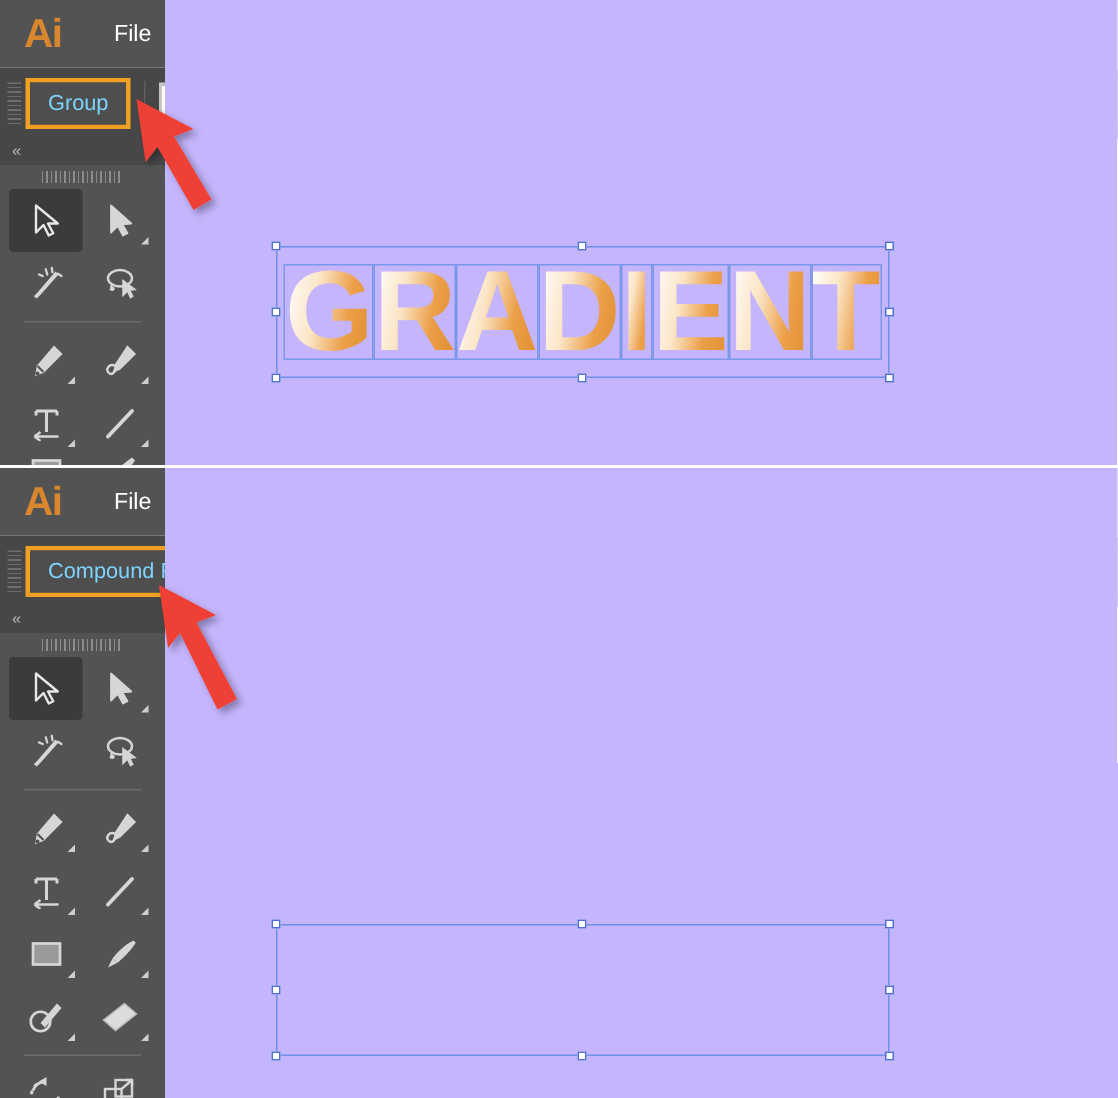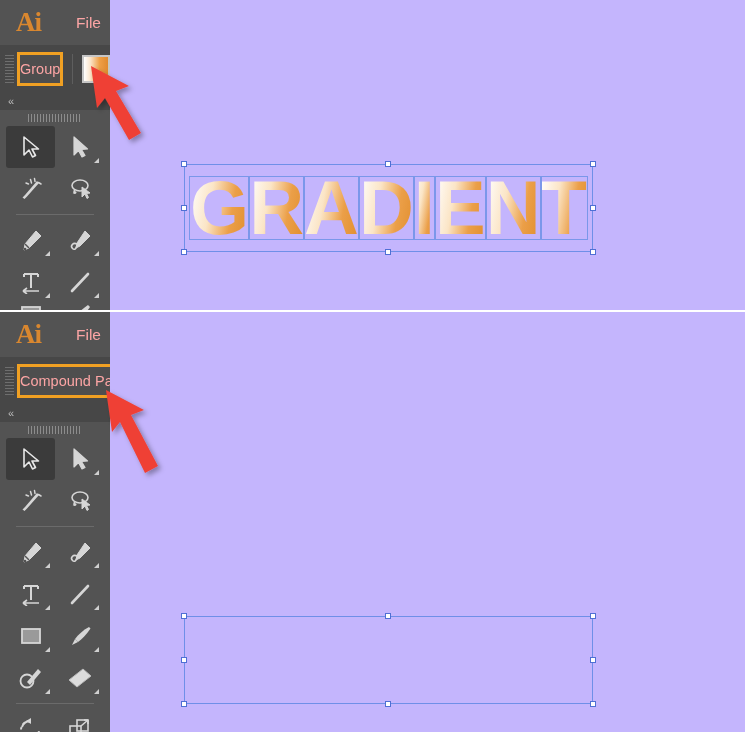--- a/index.html
+++ b/index.html
@@ -16,28 +16,28 @@
 
   
   .menubar{
     position:relative;
     height:45px;width:745px;
     background:#535353;
     display:flex;align-items:center;
   }
   .ai-logo{
     margin-left:16px;margin-right:22px;
-    font-family:Liberation Serif, serif;
+    font-family:Liberation Sans, sans-serif;
     font-size:27px;font-weight:700;
     color:#d9872f;letter-spacing:-1px;
     line-height:1;
     user-select:none;
   }
   .menu-item{
-    color:#fca5a5;font-size:15.5px;
+    color:#ffffff;font-size:15.5px;
     padding:0 13px;line-height:45px;
     white-space:nowrap;
     cursor:default;
   }
   .menu-sep{
     width:1px;height:30px;background:#6b6b6b;
     margin:0 6px;
   }
   .br-btn{
     width:26px;height:24px;background:#bdbdbd;
@@ -55,22 +55,22 @@
     display:flex;align-items:center;
     box-shadow:0 1px 0 #3a3a3a;
   }
   .grip{
     width:9px;height:28px;margin-left:5px;margin-right:1px;
     background:repeating-linear-gradient(to bottom,#6e6e6e 0,#6e6e6e 1px,#474747 1px,#474747 3px);
   }
   .objname{
     height:28px;min-width:0;
     display:flex;align-items:center;
-    padding:0 0;
-    color:#fca5a5;font-size:14.5px;white-space:nowrap;
+    padding:0 12px;
+    color:#7dd3fc;font-size:14.5px;white-space:nowrap;
     background:#4e4e4e;
     text-align:center;
   }
   .highlight-box{
     border:3px solid #f0a023;
     display:flex;align-items:center;
     height:34px;box-sizing:border-box;
     margin-left:2px;
   }
   .cb-sep{width:1px;height:30px;background:#5e5e5e;margin:0 9px;}

